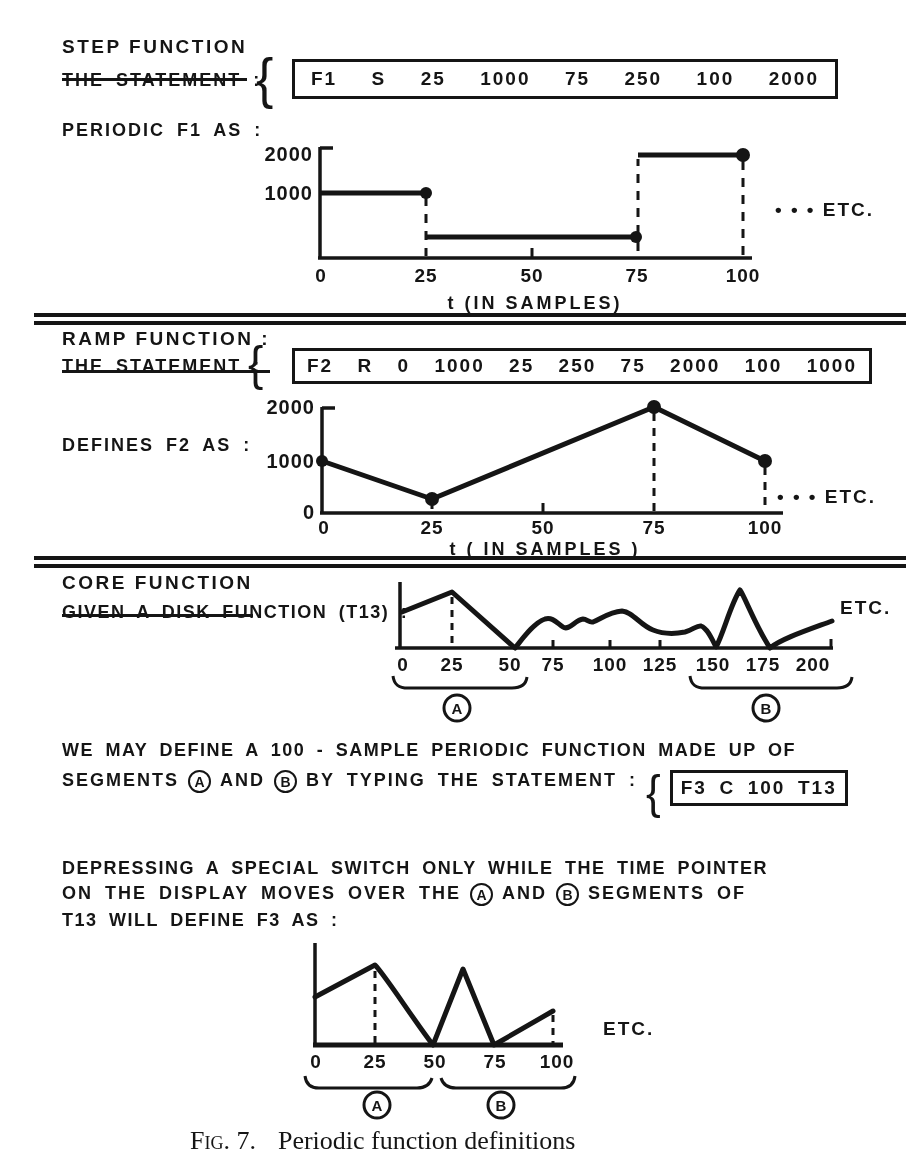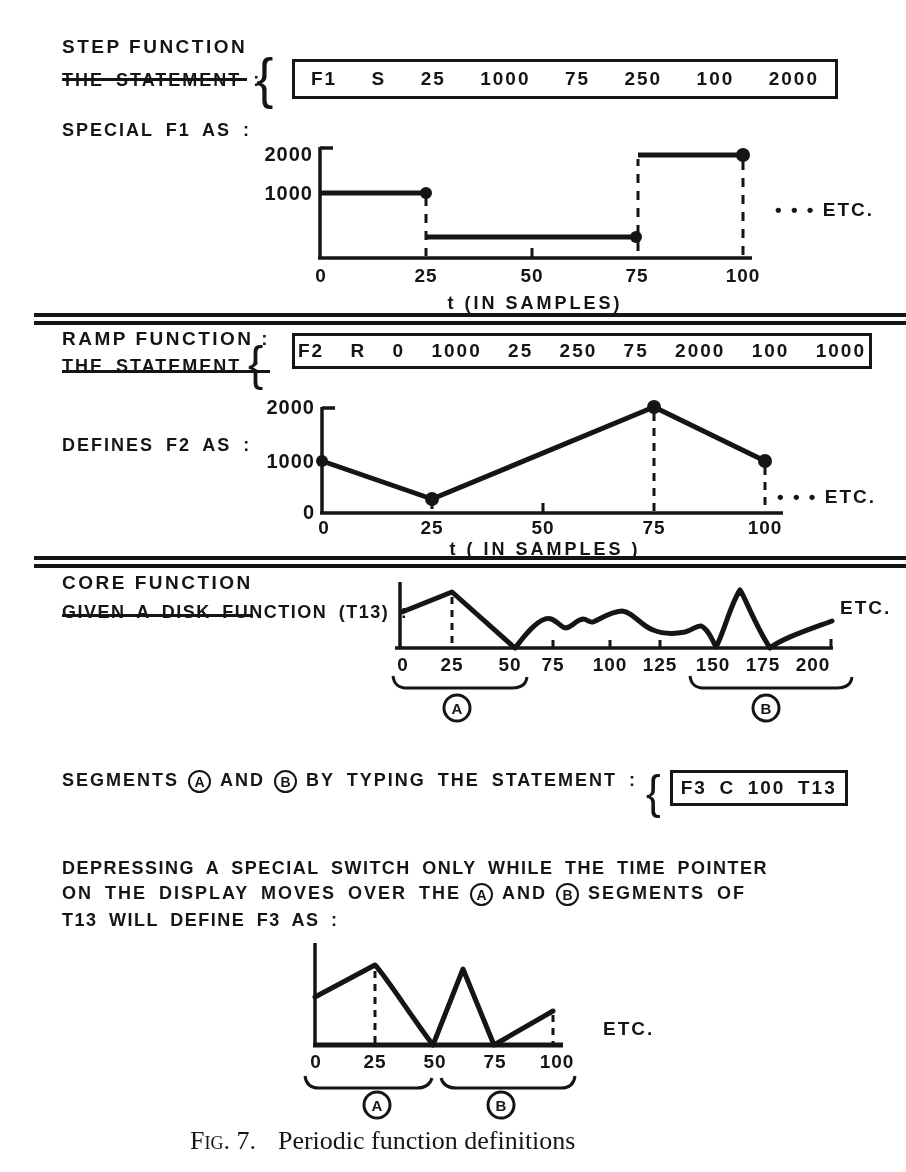--- a/index.html
+++ b/index.html
@@ -41,21 +41,21 @@
     <span>F1</span>
     <span>S</span>
     <span>25</span>
     <span>1000</span>
     <span>75</span>
     <span>250</span>
     <span>100</span>
     <span>2000</span>
   </div>
 
-  <span class="hand abs" style="left:62px;top:120px;">SPECIAL F1 AS :</span>
+  <span class="hand abs" style="left:62px;top:120px;">PERIODIC F1 AS :</span>
 
   <svg class="abs" style="left:235px;top:133px;" width="660" height="185" viewBox="0 0 660 185">
     <path d="M85,14 V125" stroke-width="3.5"></path>
     <path d="M85,15 H98" stroke-width="3.5"></path>
     <path d="M83,125 H517" stroke-width="3.5"></path>
     <path d="M297,125 V115" stroke-width="3"></path>
     <path d="M86,60 H191" stroke-width="5"></path>
     <path d="M191,104 H401" stroke-width="5"></path>
     <path d="M403,22 H508" stroke-width="5"></path>
     <circle cx="191" cy="60" r="6" fill="#151515" stroke="none"></circle>
@@ -74,21 +74,21 @@
     <text class="tlab" x="300" y="176" text-anchor="middle">t (IN SAMPLES)</text>
     <text class="etc" x="540" y="83">• • • ETC.</text>
   </svg>
 
   <div class="rule abs" style="left:34px;top:313px;width:872px;"></div>
 
   <div class="heading abs" style="left:62px;top:328px;">RAMP FUNCTION :</div>
 
   <span class="hand abs" style="left:62px;top:356px;">THE STATEMENT :</span>
   <span class="brace abs" style="left:248px;top:340px;font-size:46px;">{</span>
-  <div class="stmtbox abs" style="left:292px;top:333px;width:580px;height:36px;padding:0 3px;">
+  <div class="stmtbox abs" style="left:292px;top:348px;width:580px;height:36px;padding:0 12px;">
     <span>F2</span>
     <span>R</span>
     <span>0</span>
     <span>1000</span>
     <span>25</span>
     <span>250</span>
     <span>75</span>
     <span>2000</span>
     <span>100</span>
     <span>1000</span>
@@ -147,20 +147,21 @@
     <text class="tick" x="428" y="96" text-anchor="middle">200</text>
     <path d="M8,101 C9,110 14,113 23,113 L127,113 C136,113 141,110 142,102" stroke-width="3"></path>
     <path d="M305,101 C306,110 311,113 320,113 L452,113 C461,113 466,110 467,102" stroke-width="3"></path>
     <circle class="ring" cx="72" cy="133" r="13" stroke-width="3"></circle>
     <text class="seglab" x="72" y="139" text-anchor="middle">A</text>
     <circle class="ring" cx="381" cy="133" r="13" stroke-width="3"></circle>
     <text class="seglab" x="381" y="139" text-anchor="middle">B</text>
     <text class="etc" x="455" y="39">ETC.</text>
   </svg>
 
+  <span class="hand abs" style="left:62px;top:740px;letter-spacing:1.5px;">WE MAY DEFINE A 100 - SAMPLE PERIODIC FUNCTION MADE UP OF</span>
 
   <div class="prow" style="left:62px;top:770px;">
     <span class="hand">SEGMENTS</span>
     <span class="circ">A</span>
     <span class="hand">AND</span>
     <span class="circ">B</span>
     <span class="hand">BY TYPING THE STATEMENT :</span>
     <span class="brace" style="font-size:44px;">{</span>
     <div class="stmtbox" style="width:178px;height:36px;padding:8px 8px;">
       <span>F3</span>

